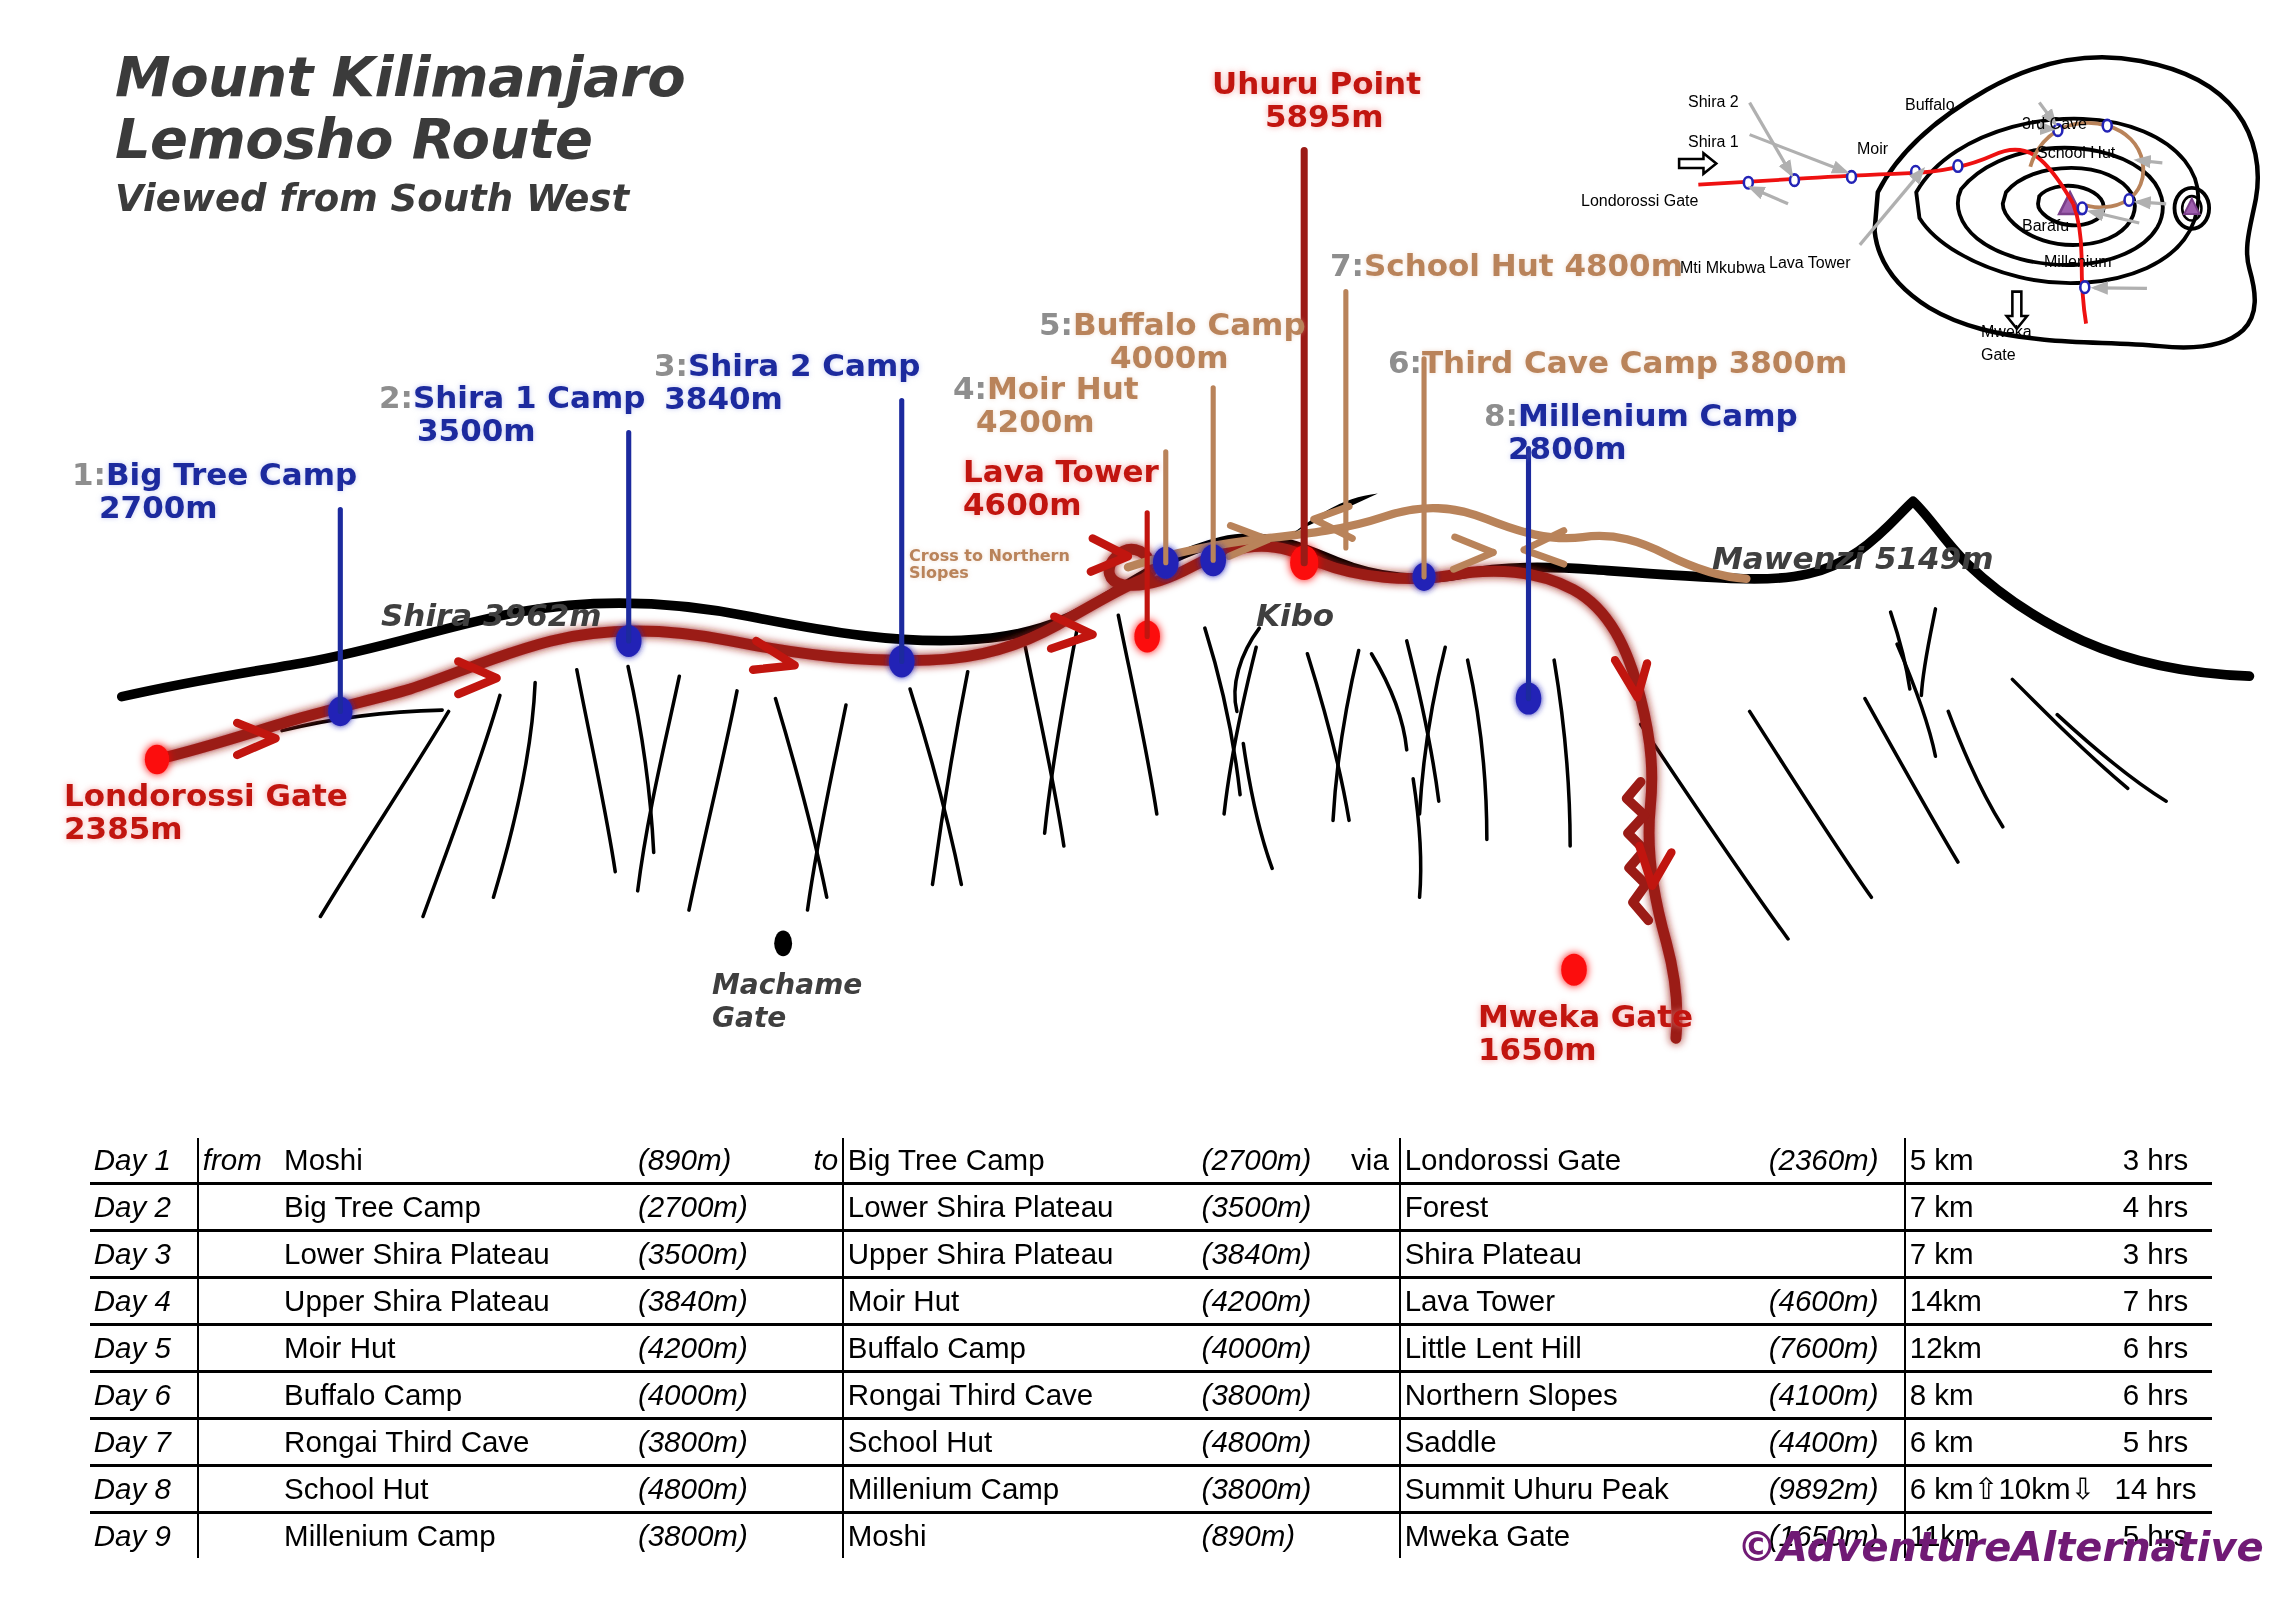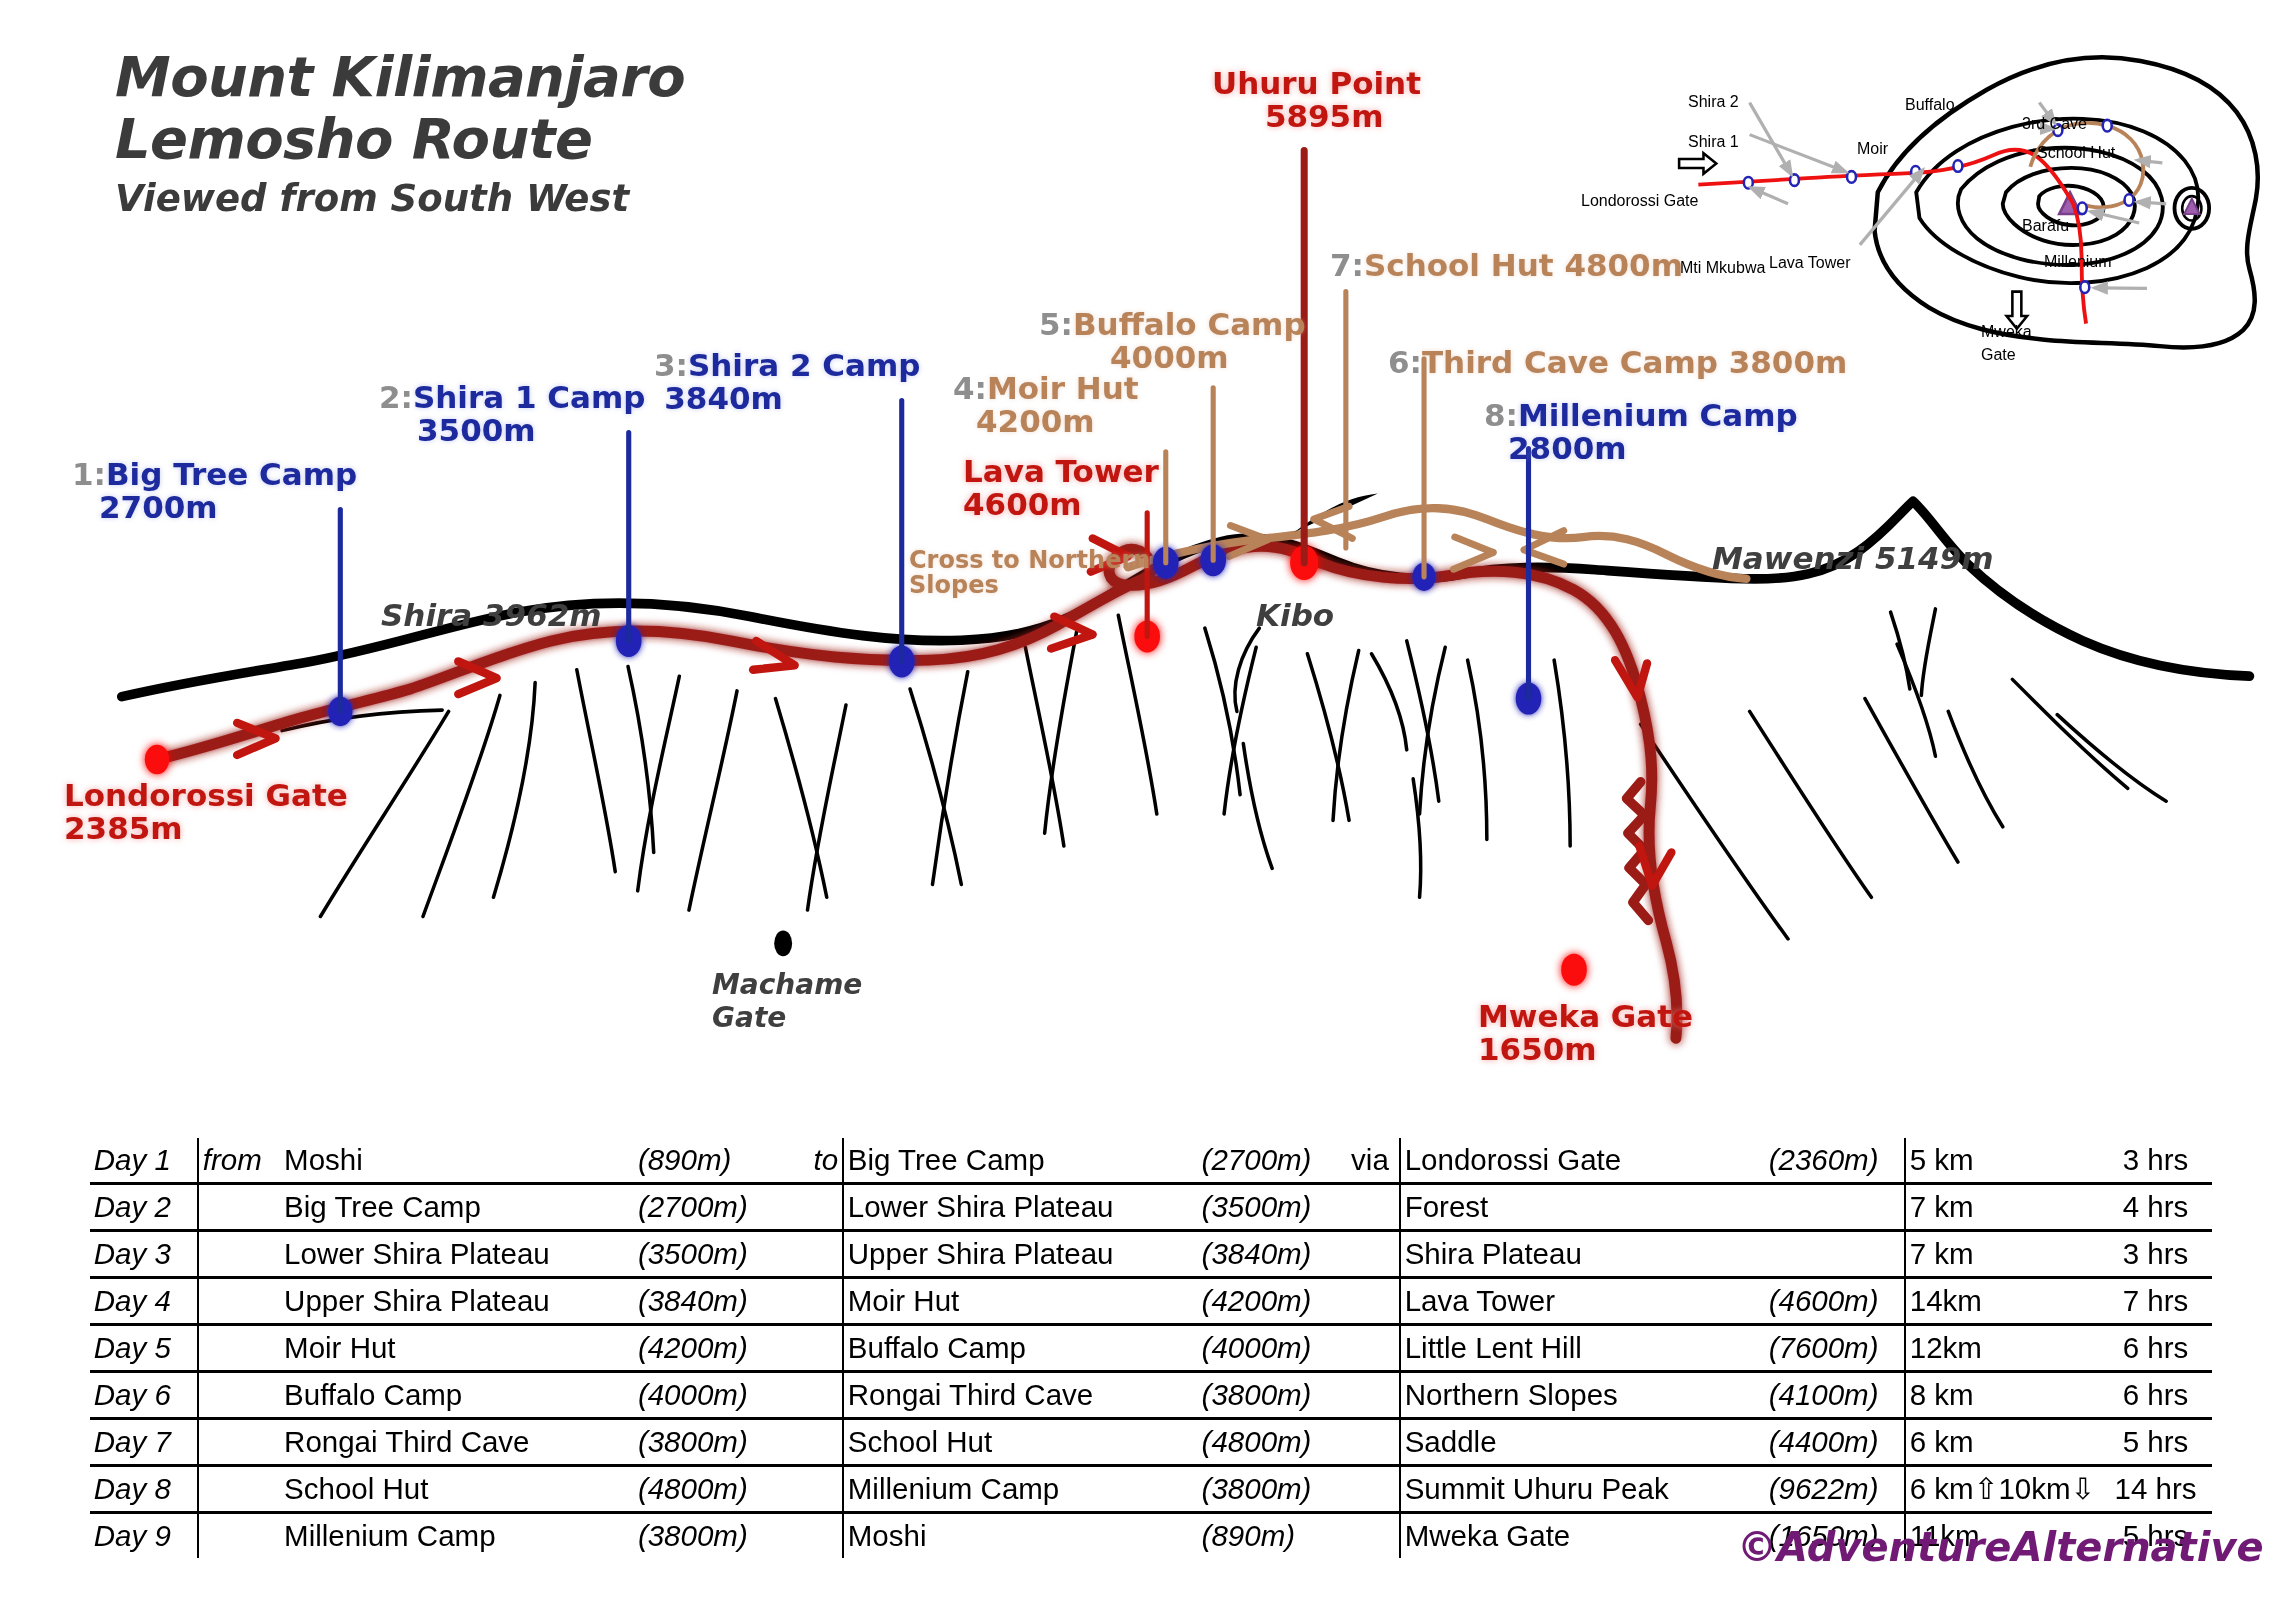--- a/index.html
+++ b/index.html
@@ -27,21 +27,21 @@
   
   .lbl{position:absolute;white-space:nowrap;font-weight:bold;
        font-family:"DejaVu Sans", sans-serif;line-height:1.06;}
   .lbl .num{color:#8e8e8e;}
   .lbl.red{color:#c1150f;text-shadow:0 0 6.4px rgba(240,140,140,.75);}
   .lbl.tan{color:#b9835a;text-shadow:0 0 4.5px rgba(220,180,150,.45);}
   .lbl.grey{color:#3f3f3f;font-style:italic;text-shadow:none;}
 
   .l48{font-size:31px;}
   .l44{font-size:28px;}
-  .l38{font-size:24px;}
+  .l38{font-size:16px;}
 
   
   #scene{position:absolute;left:0;top:0;width:2295px;height:1601px;}
 
   
   .ins{position:absolute;white-space:nowrap;color:#000;
        font-family:"Liberation Sans", sans-serif;font-size:16px;}
 
   
   #itinerary{position:absolute;left:90px;top:1138px;width:2122px;
@@ -533,21 +533,21 @@
         <tr class="rowline">
           <td class="cday">Day 8</td>
           <td class="cprep"></td>
           <td class="cplace">School Hut</td>
           <td class="calt">(4800m)</td>
           <td class="cvia-w"></td>
           <td class="cplace2">Millenium Camp</td>
           <td class="calt2">(3800m)</td>
           <td class="spacer"></td>
           <td class="cplace3">Summit Uhuru Peak</td>
-          <td class="calt3">(9622m)</td>
+          <td class="calt3">(9892m)</td>
           <td class="ckm">6 km⇧10km⇩</td>
           <td class="chrs">14 hrs</td>
         </tr>
         <tr>
           <td class="cday">Day 9</td>
           <td class="cprep"></td>
           <td class="cplace">Millenium Camp</td>
           <td class="calt">(3800m)</td>
           <td class="cvia-w"></td>
           <td class="cplace2">Moshi</td>

